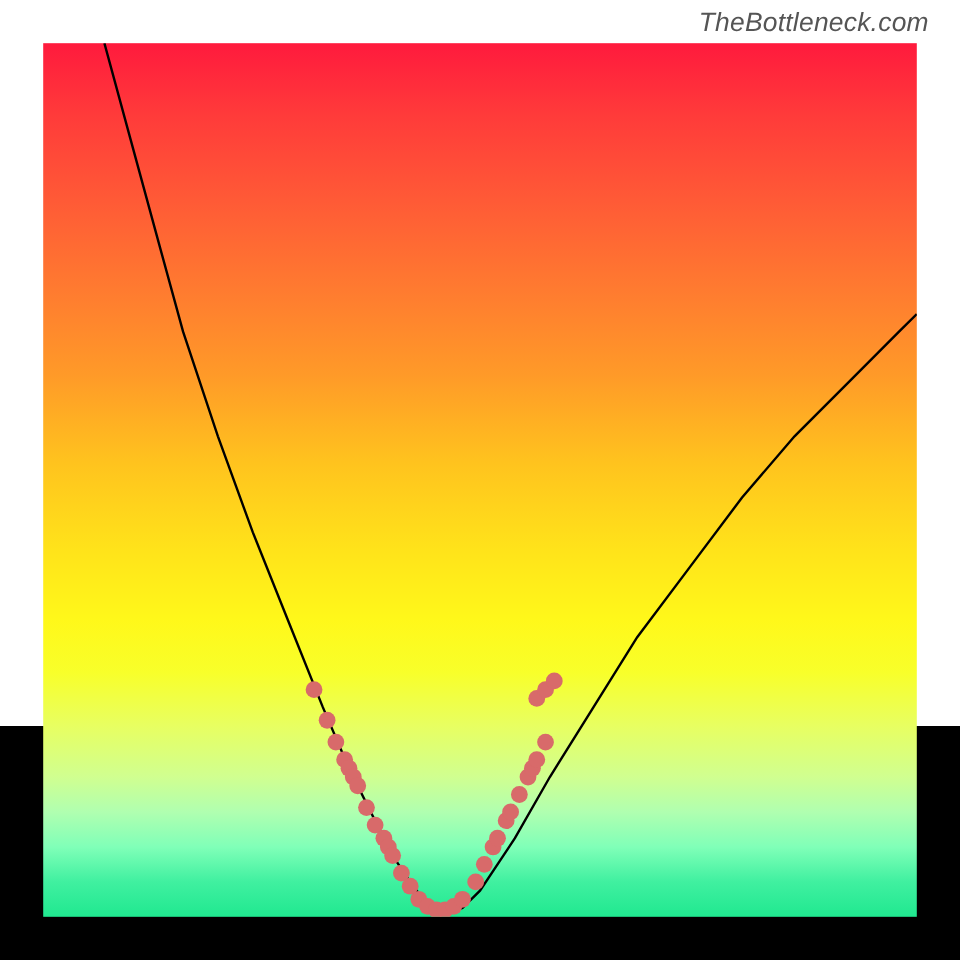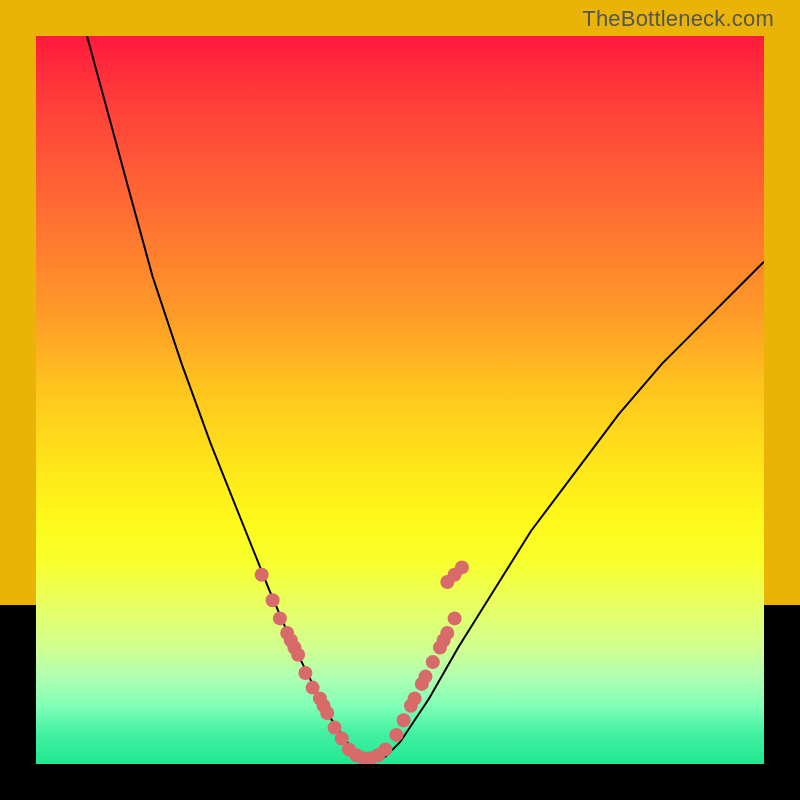--- a/index.html
+++ b/index.html
@@ -8,21 +8,22 @@
     width: 800px;
     height: 800px;
     background: #000;
     overflow: hidden;
     font-family: Arial, Helvetica, sans-serif;
   }
   .frame {
     position: relative;
     width: 800px;
     height: 605px;
-    background: #eab308;
+    background: #ffffff;
+    font-style: italic;
   }
   .plot-area {
     position: absolute;
     left: 36px;
     top: 36px;
     width: 728px;
     height: 728px;
     
     background: linear-gradient(to bottom,
       #ff1a3d 0%,

